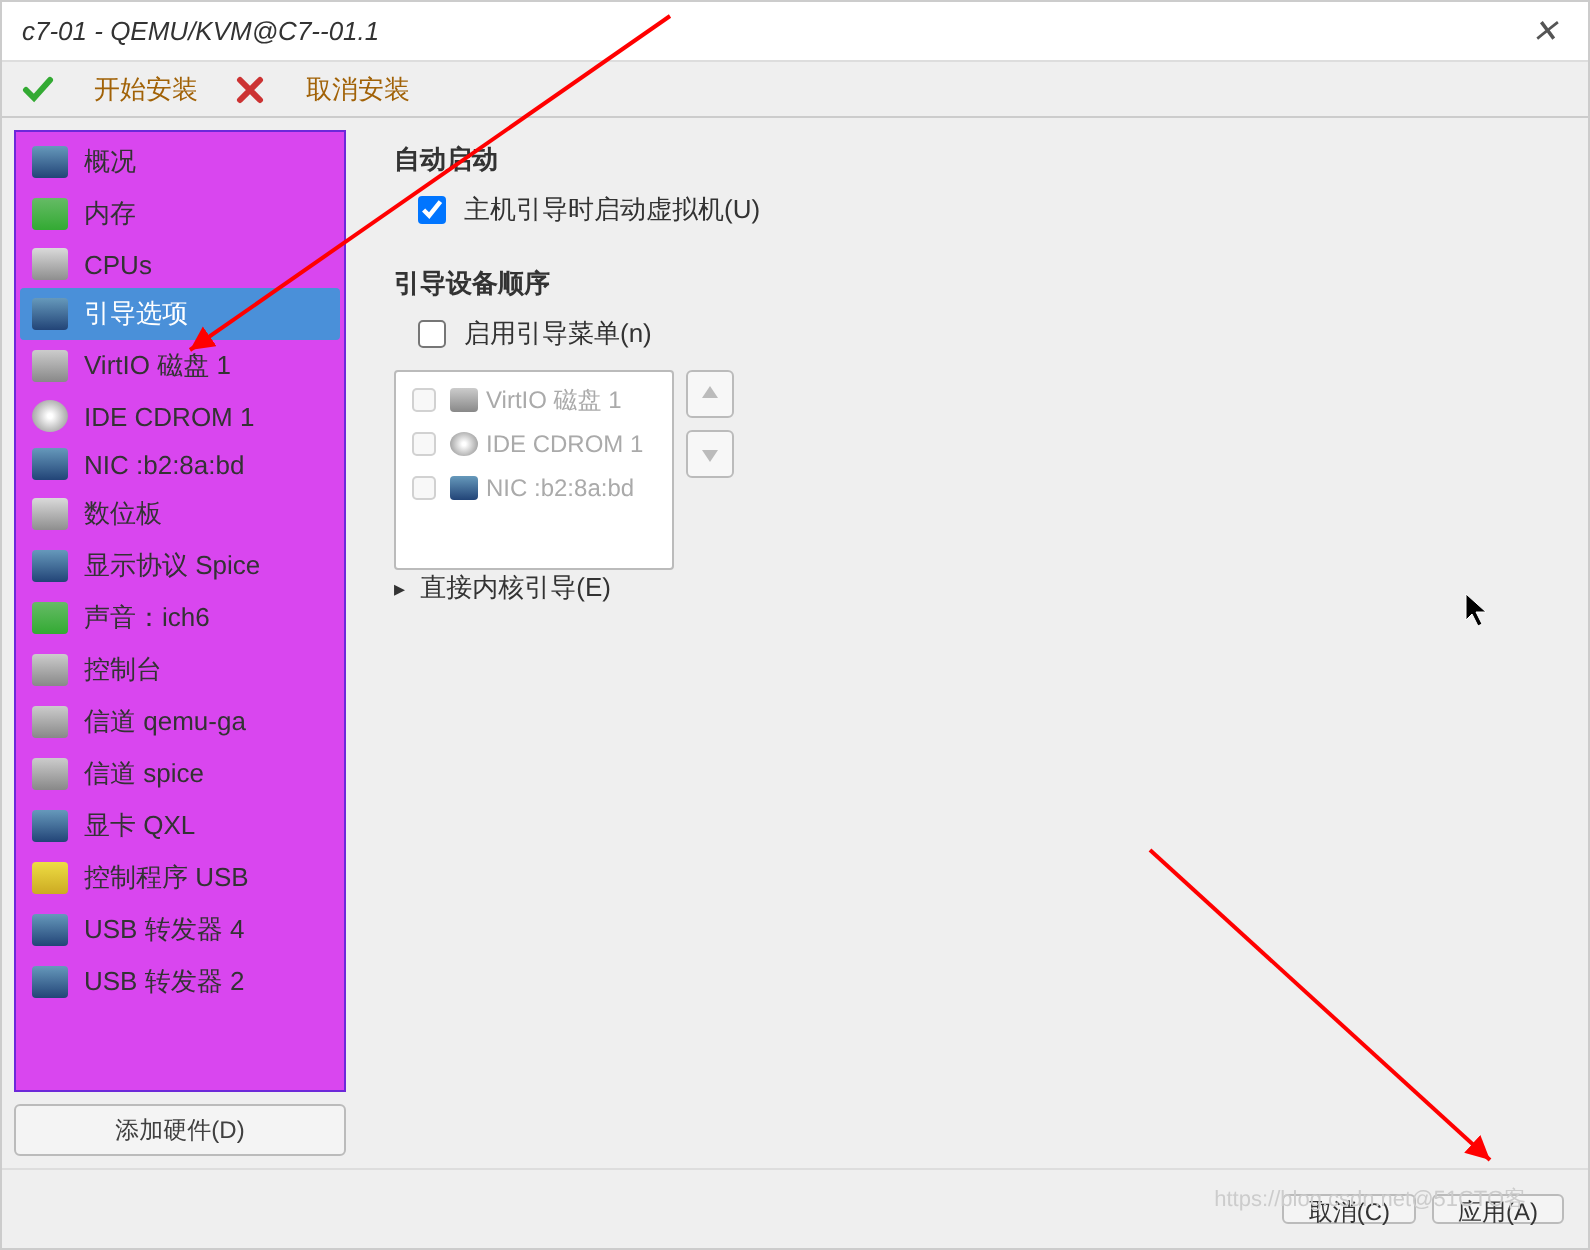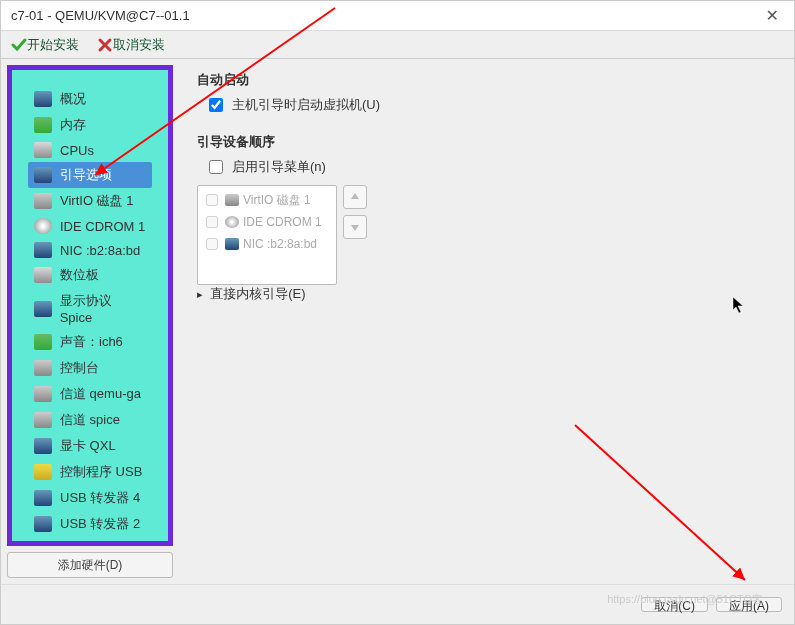--- a/index.html
+++ b/index.html
@@ -1,26 +1,26 @@
 <!DOCTYPE html>
 <html><head>
 <meta charset="utf-8">
 <style>
   * { box-sizing: border-box; font-family: "Microsoft YaHei", "Segoe UI", sans-serif; }
   body { margin:0; background:#f0f0f0; width:795px; height:625px; overflow:hidden; position:relative;}
   .window { width:795px; height:625px; background:#efefef; border:1px solid #ccc; display:flex; flex-direction:column;}
-  .titlebar { height:30px; display:flex; align-items:center; padding:0 10px; background:#fff; border-bottom:1px solid #ddd;}
+  .titlebar { height:30px; display:flex; align-items:center; padding:0 10px; background:#fff; border-bottom:1px solid #ddd;font-style:italic;}
   .titlebar .title { flex:1; font-size:13px; color:#333;}
   .titlebar .close { font-size:16px; color:#555; cursor:pointer; padding:0 5px;}
   .toolbar { height:28px; display:flex; align-items:center; padding:4px 10px; gap:18px; border-bottom:1px solid #ccc;}
-  .toolbar .btn { display:flex; align-items:center; gap:0; font-size:13px; color:#14532d; cursor:pointer;}
+  .toolbar .btn { display:flex; align-items:center; gap:20px; font-size:13px; color:#a16207; cursor:pointer;}
   .toolbar .ico { width:16px; height:16px; display:inline-block;}
   .main { flex:1; display:flex; overflow:hidden;}
   .sidebar { width:178px; display:flex; flex-direction:column; padding:6px 6px 6px 6px; gap:6px;}
-  .sidelist { flex:1; background:#5eead4; border:5px solid #6d28d9; overflow-y:auto; padding:16px;}
+  .sidelist { flex:1; background:#d946ef; border:1px solid #6d28d9; overflow-y:auto; padding:2px;}
   .srow { display:flex; align-items:center; gap:8px; padding:4px 6px; font-size:13px; color:#333; cursor:pointer; border-radius:2px;}
   .srow.selected { background:#4a90d9; color:#fff;}
   .srow .sico { width:18px; height:16px; display:inline-block;}
   .addhw { height:26px; background:#f4f4f4; border:1px solid #bbb; border-radius:3px; font-size:12px; color:#404040; cursor:pointer; display:flex; align-items:center; justify-content:center;}
   .content { flex:1; padding:12px 18px; font-size:13px; color:#333; position:relative;}
   .sect-title { font-weight:bold; margin-bottom:6px;}
   .cbwrap { display:flex; align-items:center; gap:6px; margin-left:8px;}
   .cbwrap input { width:14px; height:14px;}
   .boot-sect { margin-top:18px;}
   .devbox { margin-top:8px; display:flex; gap:6px;}

